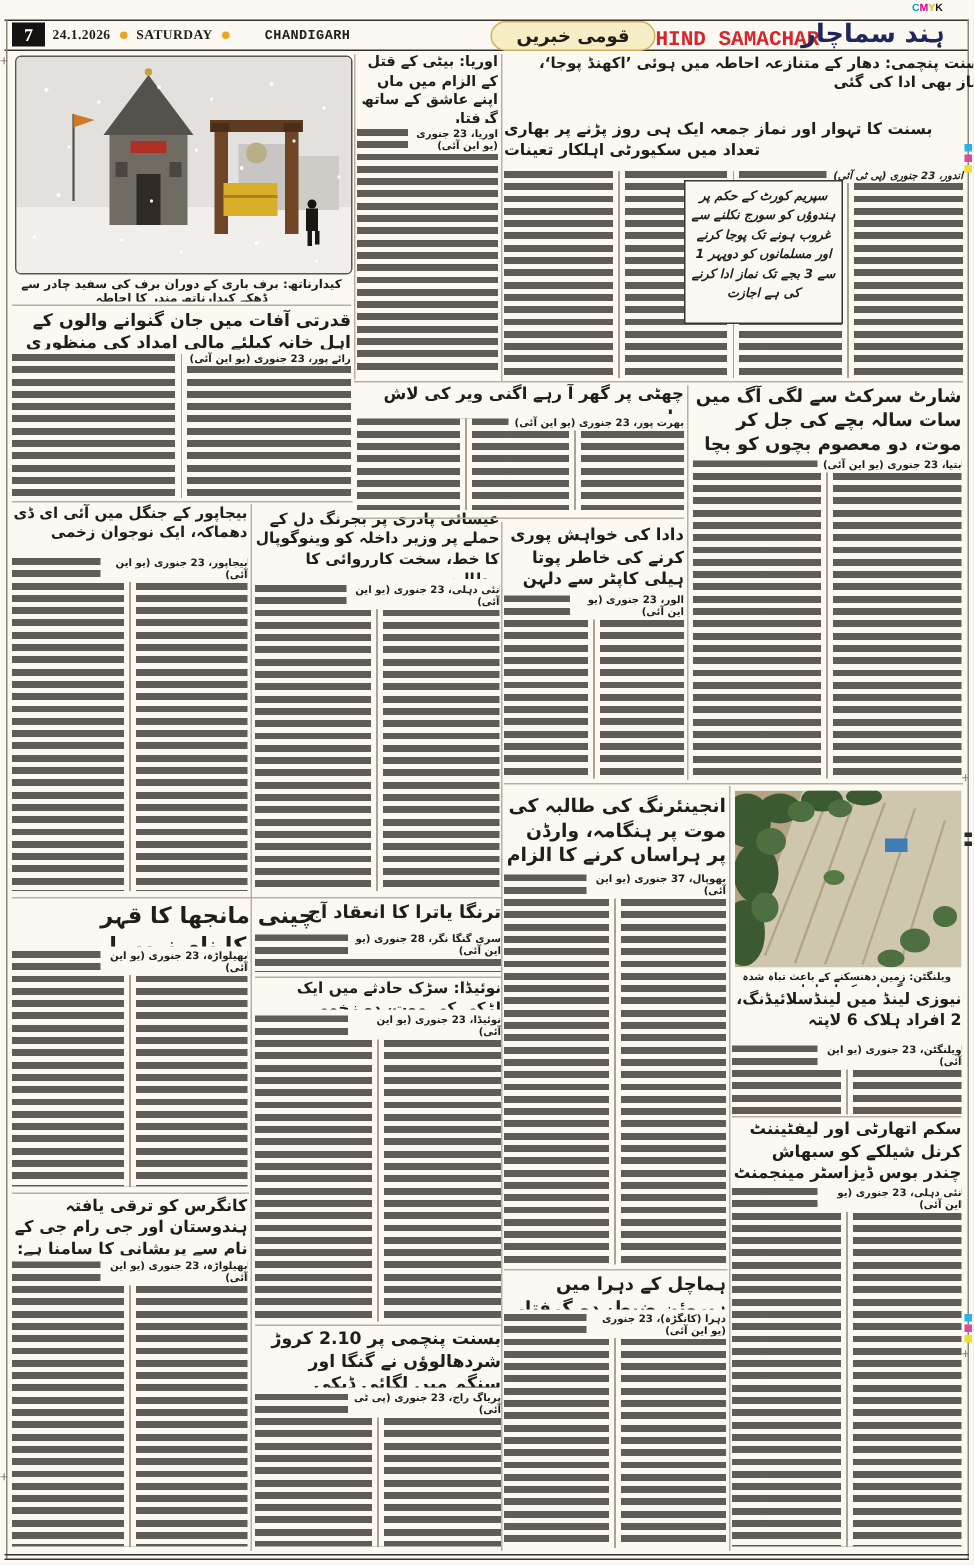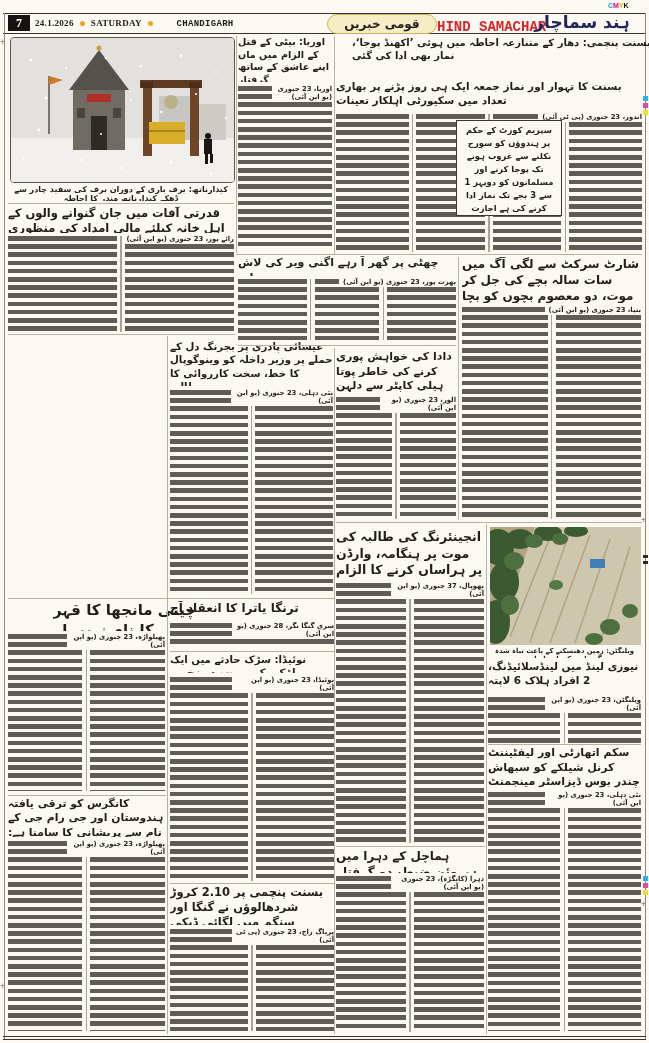--- a/index.html
+++ b/index.html
@@ -1,42 +1,42 @@
 <!DOCTYPE html>
 <html><head>
 <meta charset="utf-8">
 <style>
   :root{ --paper:#fbf9f2; --ink:#211e1a; --rule:#7a756b; --rule-lt:#b7b1a2; --red:#d6252b; --navy:#20255c; }
   html,body{margin:0;padding:0;background:#e9e7e0;}
   #page{position:relative;width:649px;height:1043px;background:var(--paper);margin:0 auto;
         font-family:"Liberation Serif",serif;color:var(--ink);overflow:hidden;}
   .abs{position:absolute;}
   .ur{font-family:"DejaVu Sans",sans-serif;direction:rtl;}
-  .hl{font-weight:bold;text-align:left;line-height:1.32;overflow:hidden;}
+  .hl{font-weight:bold;text-align:right;line-height:1.32;overflow:hidden;}
   .sub{font-weight:bold;text-align:left;line-height:1.3;overflow:hidden;}
   .body{background-color:var(--paper);}
   .greek{background-image:repeating-linear-gradient(to bottom, rgba(36,32,27,.72) 0 4.6px, transparent 4.6px 8.2px);}
   .g2{background-image:
       linear-gradient(to right, transparent 0 calc(50% - 4px), var(--paper) calc(50% - 4px) calc(50% - .6px),
         #a9a392 calc(50% - .6px) calc(50% + .6px), var(--paper) calc(50% + .6px) calc(50% + 4px), transparent calc(50% + 4px)),
       repeating-linear-gradient(to bottom, rgba(36,32,27,.72) 0 4.6px, transparent 4.6px 8.2px);}
   .g3{background-image:
       linear-gradient(to right, transparent 0 calc(33.3% - 4px), var(--paper) calc(33.3% - 4px) calc(33.3% - .6px),
         #a9a392 calc(33.3% - .6px) calc(33.3% + .6px), var(--paper) calc(33.3% + .6px) calc(33.3% + 4px), transparent calc(33.3% + 4px) calc(66.6% - 4px),
         var(--paper) calc(66.6% - 4px) calc(66.6% - .6px), #a9a392 calc(66.6% - .6px) calc(66.6% + .6px),
         var(--paper) calc(66.6% + .6px) calc(66.6% + 4px), transparent calc(66.6% + 4px)),
       repeating-linear-gradient(to bottom, rgba(36,32,27,.72) 0 4.6px, transparent 4.6px 8.2px);}
   .g4{background-image:
       linear-gradient(to right, transparent 0 calc(25% - 4px), var(--paper) calc(25% - 4px) calc(25% - .6px),
         #a9a392 calc(25% - .6px) calc(25% + .6px), var(--paper) calc(25% + .6px) calc(25% + 4px), transparent calc(25% + 4px) calc(50% - 4px),
         var(--paper) calc(50% - 4px) calc(50% - .6px), #a9a392 calc(50% - .6px) calc(50% + .6px),
         var(--paper) calc(50% + .6px) calc(50% + 4px), transparent calc(50% + 4px) calc(75% - 4px),
         var(--paper) calc(75% - 4px) calc(75% - .6px), #a9a392 calc(75% - .6px) calc(75% + .6px),
         var(--paper) calc(75% + .6px) calc(75% + 4px), transparent calc(75% + 4px)),
-      repeating-linear-gradient(to bottom, rgba(36,32,27,.72) 0 4.6px, transparent 4.6px 8.2px);}
+      repeating-linear-gradient(to bottom, rgba(36,32,27,.72) 0 4.6px, transparent 4.6px 8.2px); font-style: italic;}
   .dl{position:absolute;top:-1px;right:0;font-size:6.8px;font-weight:bold;background:var(--paper);
       padding:0 0 1px 4px;line-height:1.2;z-index:2;max-width:60%;}
   .vline{width:1px;background:var(--rule-lt);}
   .hline{height:1px;background:var(--rule-lt);}
   .hline-dk{height:1px;background:#37332c;}
   .cap{font-weight:bold;text-align:center;overflow:hidden;}
   .pq{position:absolute;border:1px solid #3b372f;background:var(--paper);z-index:2;
       font-size:8.4px;line-height:1.55;text-align:center;padding:3px 4px;overflow:hidden;font-weight:bold;}
   .pagebox{background:#151311;color:#fff;text-align:center;font-weight:bold;}
   .badge{background:#f7edc4;border:1px solid #cdb25c;border-radius:11px;text-align:center;font-weight:bold;margin-left:44px;}
@@ -161,20 +161,26 @@
     </div>
   </section>
 
   <section class="abs" style="left:336px;top:350px;width:120px;height:170px;">
     <h2 class="abs hl ur" style="left:0;top:0;width:120px;height:44px;font-size:11px;">دادا کی خواہش پوری کرنے کی خاطر پوتا ہیلی کاپٹر سے دلہن لینے گیا</h2>
     <div class="abs body g2" style="left:0;top:47px;width:120px;height:122px;">
       <span class="dl ur">الور، 23 جنوری (یو این آئی)</span>
     </div>
   </section>
 
+  <section class="abs" style="left:8px;top:336px;width:157px;height:260px;">
+    <h2 class="abs hl ur" style="left:0;top:0;width:157px;height:32px;font-size:10px;">بیجاپور کے جنگل میں آئی ای ڈی دھماکہ، ایک نوجوان زخمی</h2>
+    <div class="abs body g2" style="left:0;top:36px;width:157px;height:222px;">
+      <span class="dl ur">بیجاپور، 23 جنوری (یو این آئی)</span>
+    </div>
+  </section>
 
   <section class="abs" style="left:170px;top:336px;width:163px;height:260px;">
     <h2 class="abs hl ur" style="left:0;top:4px;width:163px;height:46px;font-size:10.2px;">عیسائی پادری پر بجرنگ دل کے حملے پر وزیر داخلہ کو وینوگوپال کا خط، سخت کارروائی کا مطالبہ</h2>
     <div class="abs body g2" style="left:0;top:54px;width:163px;height:204px;">
       <span class="dl ur">نئی دہلی، 23 جنوری (یو این آئی)</span>
     </div>
   </section>
 
   <section class="abs" style="left:8px;top:601px;width:157px;height:192px;">
     <h2 class="abs hl ur" style="left:0;top:0;width:157px;height:30px;font-size:15px;margin-left:45px;">چینی مانجھا کا قہر تھمنے کا نام نہیں لے رہا ہے، ایک مہلا زخمی</h2>

